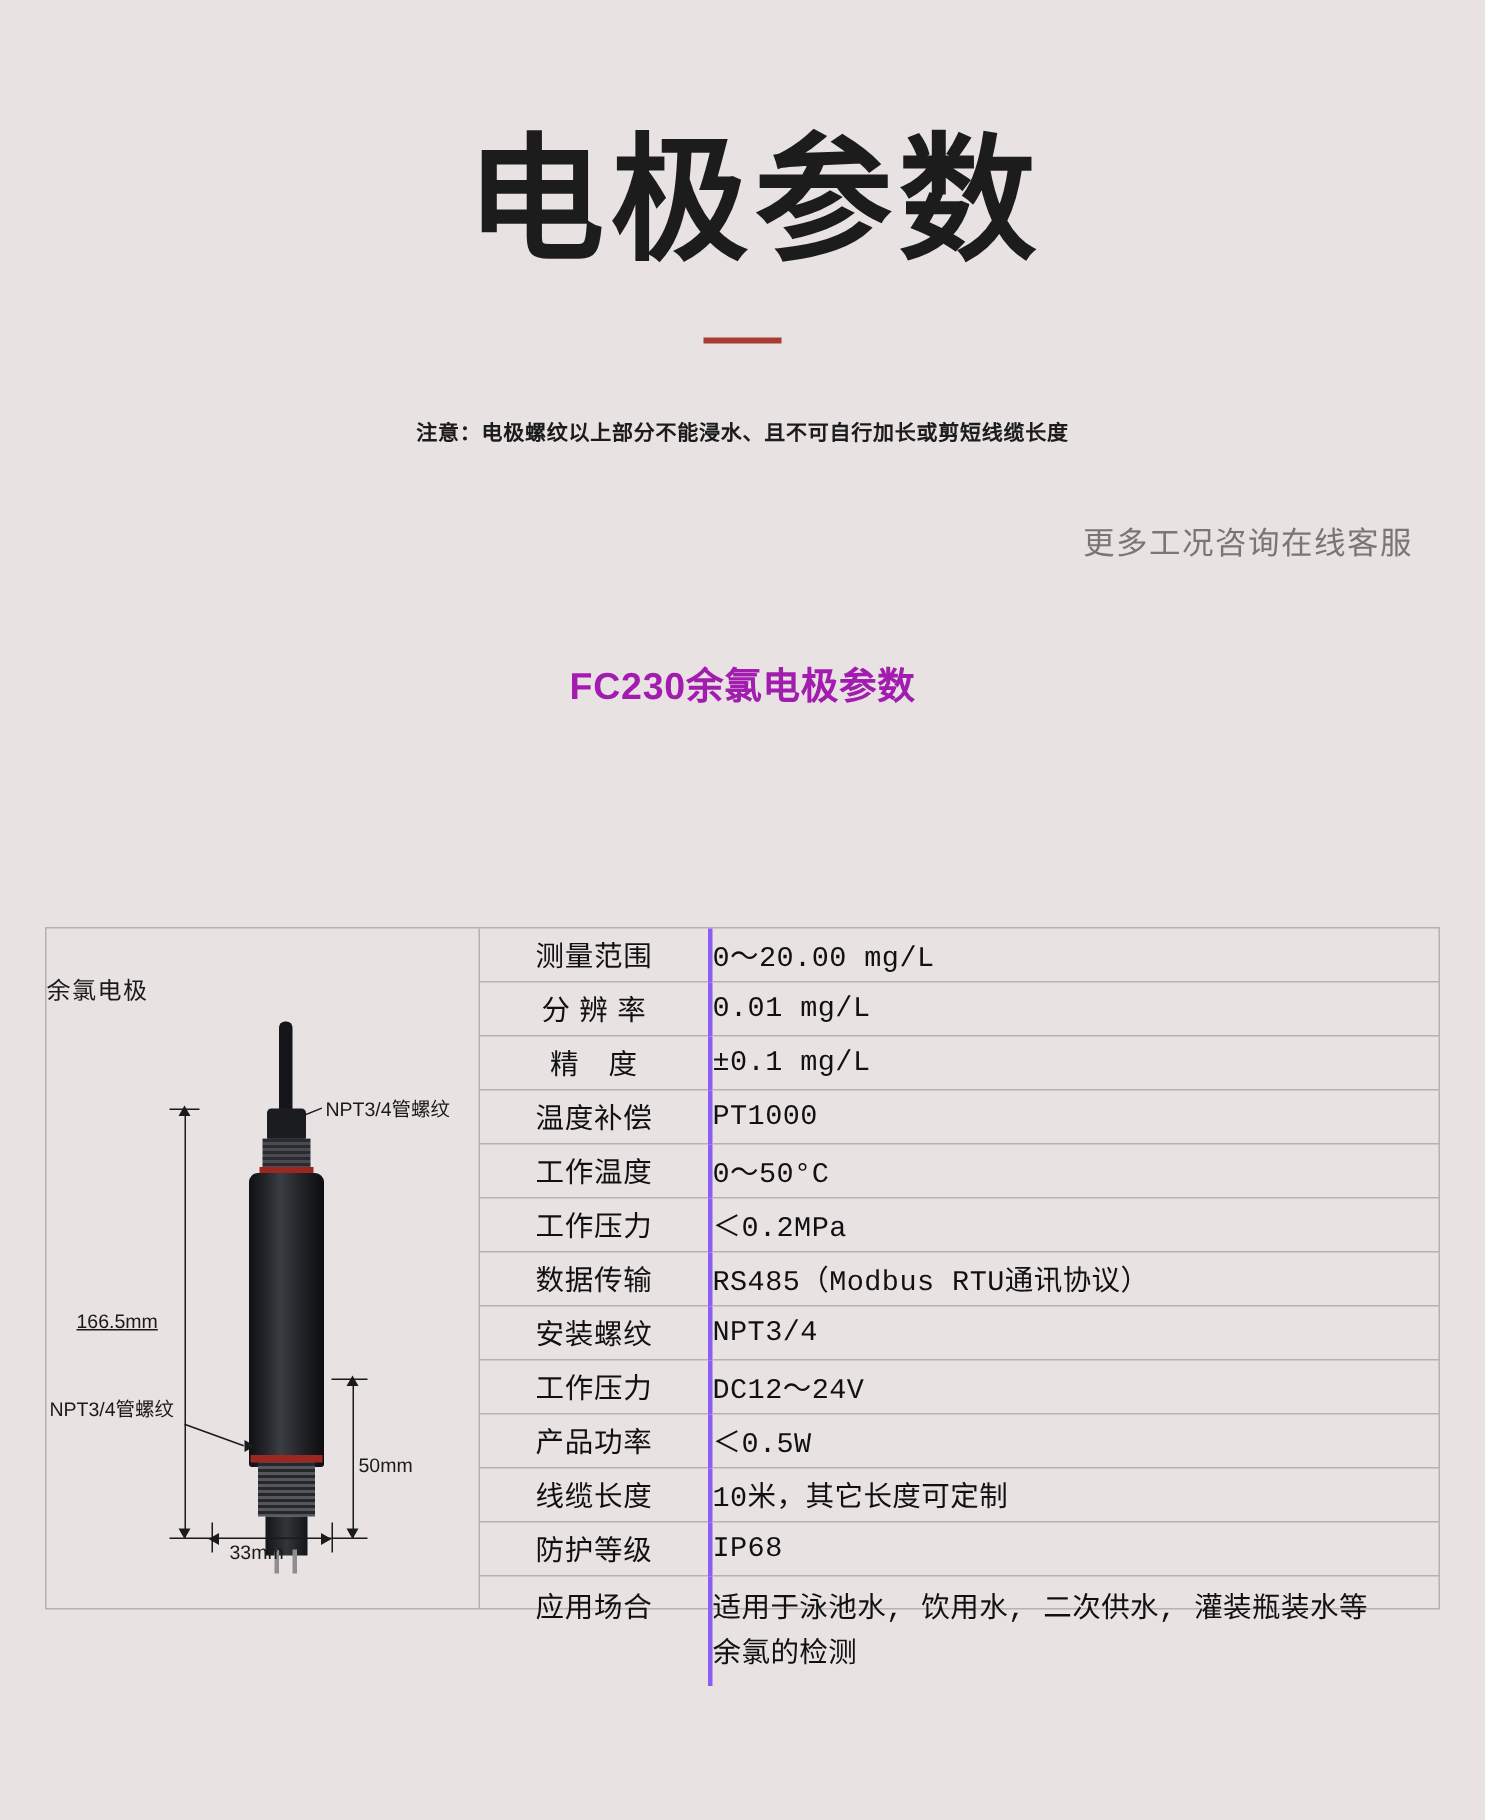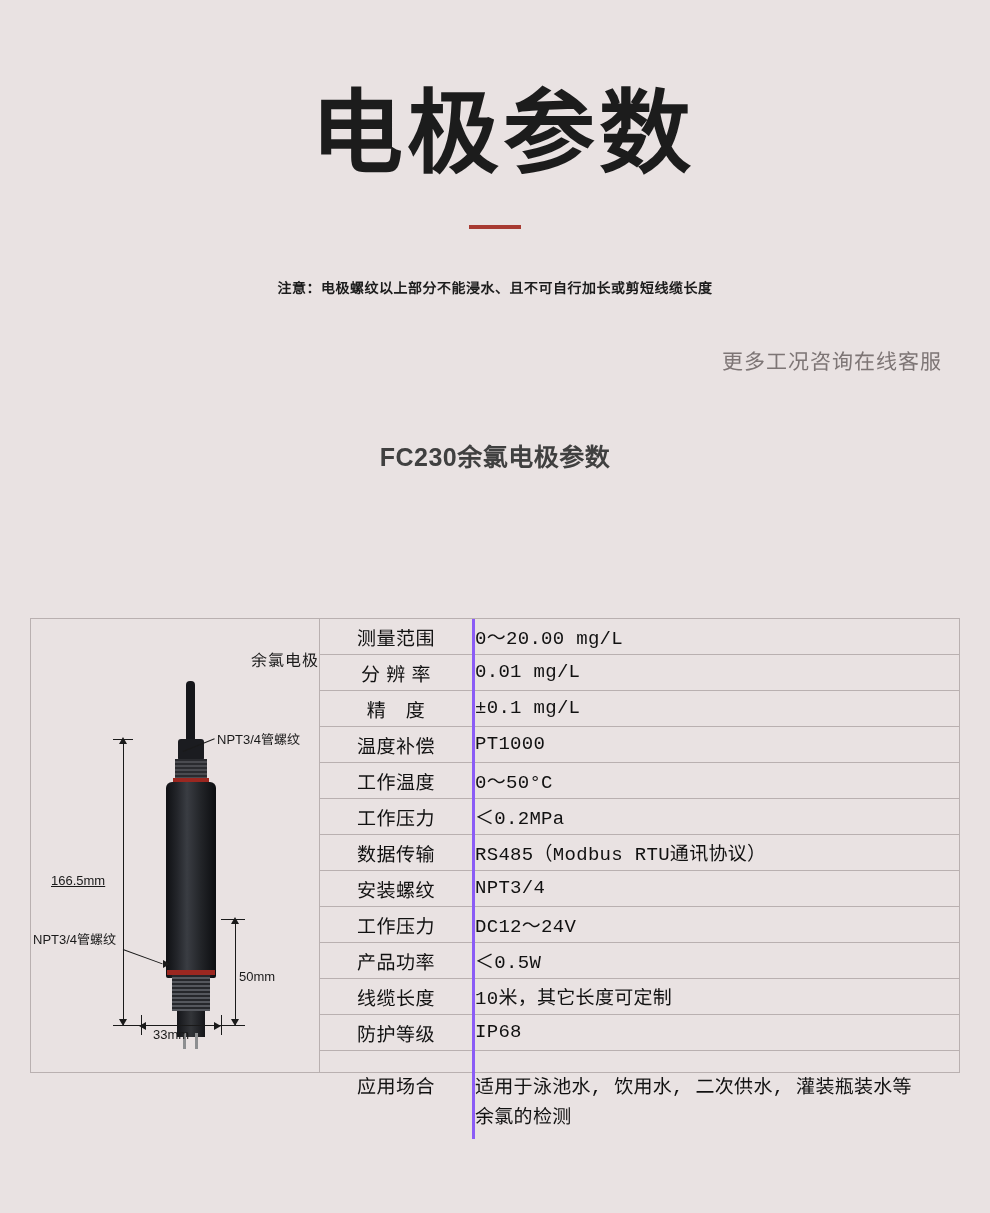--- a/index.html
+++ b/index.html
@@ -52,21 +52,21 @@
     margin-top: 48px;
     padding-right: 48px;
     letter-spacing: 1px;
   }
 
   
   .section-heading {
     text-align: center;
     font-size: 25px;
     font-weight: bold;
-    color: #404040;
+    color: #a21caf;
     margin-top: 62px;
     letter-spacing: 0.5px;
   }
 
   
   .spec-block {
     position: absolute;
     left: 30px;
     top: 618px;
     width: 930px;
@@ -81,21 +81,21 @@
   .figure-pane {
     width: 288px;
     position: relative;
     box-sizing: border-box;
   }
   .figure-caption {
     position: absolute;
     top: 28px;
     left: 0;
     width: 100%;
-    text-align: right;
+    text-align: left;
     font-size: 16px;
     color: #1a1a1a;
     letter-spacing: 1px;
   }
 
   
   .probe {
     position: absolute;
     left: 128px;
     top: 62px;
@@ -253,21 +253,21 @@
     padding-left: 12px;
     letter-spacing: 0.3px;
     font-family: Liberation Mono, monospace;
   }
   tr:last-child td {
     border-bottom: none;
   }
   tr.tall td {
     height: 64px;
     vertical-align: top;
-    padding-top: 20px;
+    padding-top: 5px;
   }
   tr.tall td.k {
     vertical-align: top;
   }
   .v-line2 {
     display: block;
     margin-top: 2px;
   }
 </style>
 </head>

